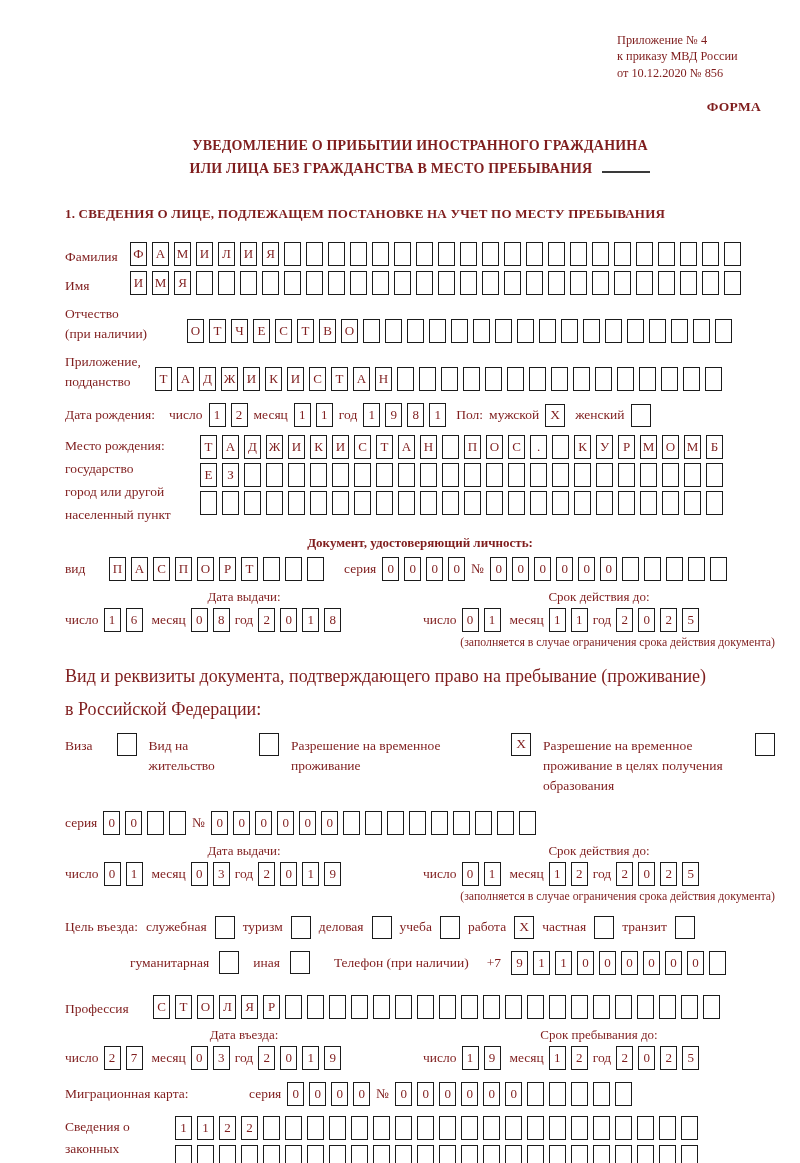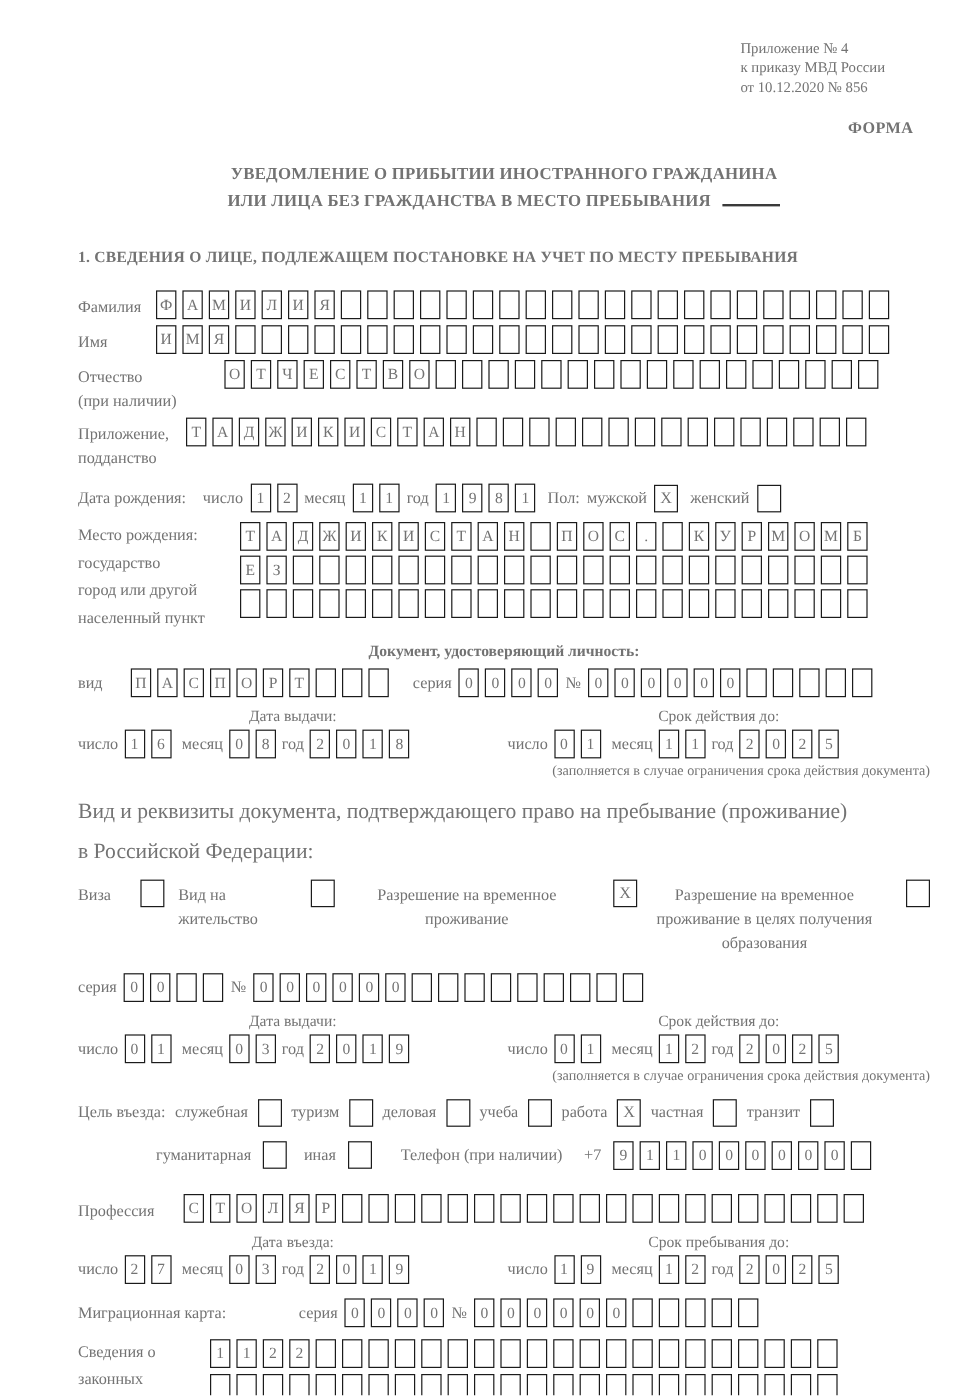--- a/index.html
+++ b/index.html
@@ -1,25 +1,25 @@
 <!DOCTYPE html>
 <html><head>
 <meta charset="utf-8">
 <style>
   html,body{margin:0;padding:0;background:#fff;}
-  .page{width:800px;height:1163px;box-sizing:border-box;background:#fff;color:#737373;
+  .page{width:800px;height:1163px;box-sizing:border-box;background:#fff;color:#7f1d1d;
         font-family:"Liberation Serif","DejaVu Serif",serif;padding:32px 25px 16px 65px;
         position:relative;overflow:hidden;}
   .ref-block{margin-left:552px;font-size:12.3px;line-height:1.34;}
   .ref-amend{margin-top:6px;}
   .forma{text-align:right;padding-right:14px;font-weight:bold;font-size:13.5px;margin-top:18px;letter-spacing:.3px;}
   .title{text-align:center;font-weight:bold;font-size:14px;line-height:1.6;margin-top:20px;letter-spacing:.2px;}
   .blank-underline{display:inline-block;width:48px;border-bottom:2px solid #3a3a3a;margin-left:10px;}
   .section-heading{font-weight:bold;font-size:13px;margin-top:26px;letter-spacing:.2px;}
-  .form-row{display:flex;align-items:flex-start;margin-top:5px;}
+  .form-row{display:flex;align-items:flex-end;margin-top:5px;}
   .row-label{font-size:13.5px;line-height:1.45;padding-top:4px;flex:none;}
   .w65{width:65px}.w122{width:122px}.w90{width:90px}.w88{width:88px}
   .cells{display:flex;gap:5px;flex-wrap:nowrap;}
   .cell{flex:none;width:17px;height:24px;box-sizing:border-box;border:1.7px solid #1b1b1b;
         display:flex;align-items:center;justify-content:center;font-size:13px;}
   .checkbox{flex:none;width:20px;height:23px;box-sizing:border-box;border:1.7px solid #1b1b1b;
         display:inline-flex;align-items:center;justify-content:center;font-size:13.5px;}
   .inline-row{display:flex;align-items:center;gap:6px;font-size:13.5px;margin-top:10px;}
   .ml8{margin-left:8px}.ml14{margin-left:14px}.ml4{margin-left:4px}
   .stack{display:flex;align-items:flex-start;margin-top:8px;}
@@ -29,21 +29,21 @@
   .two-col{display:flex;margin-top:8px;}
   .col-l{width:358px;flex:none;}
   .col-r{flex:1;}
   .date-heading{text-align:center;font-size:13px;}
   .date-row{display:flex;align-items:center;gap:5px;font-size:13.5px;margin-top:3px;}
   .note{font-size:11.8px;text-align:right;margin-top:3px;}
   .intro{font-size:18px;line-height:1.8;margin-top:10px;}
   .options-row{display:flex;align-items:flex-start;margin-top:8px;font-size:13.5px;gap:12px;}
   .option{display:flex;align-items:flex-start;gap:24px;}
   .opt-label{padding-top:3px;line-height:1.5;}
-  .opt-center{text-align:center;}
+  .opt-center{text-align:left;}
   .w-opt3{width:196px;}
   .w-opt4{width:188px;}
   .purpose-row{display:flex;align-items:center;gap:8px;font-size:13.5px;margin-top:12px;}
   .indent65{margin-left:65px;gap:10px;}
   .legal-block{display:flex;margin-top:10px;}
   .legal-labels{width:110px;font-size:13.5px;line-height:1.62;flex:none;}
   .legal-cells .cells{margin-bottom:5px;}
 </style>
 </head>
 <body>

